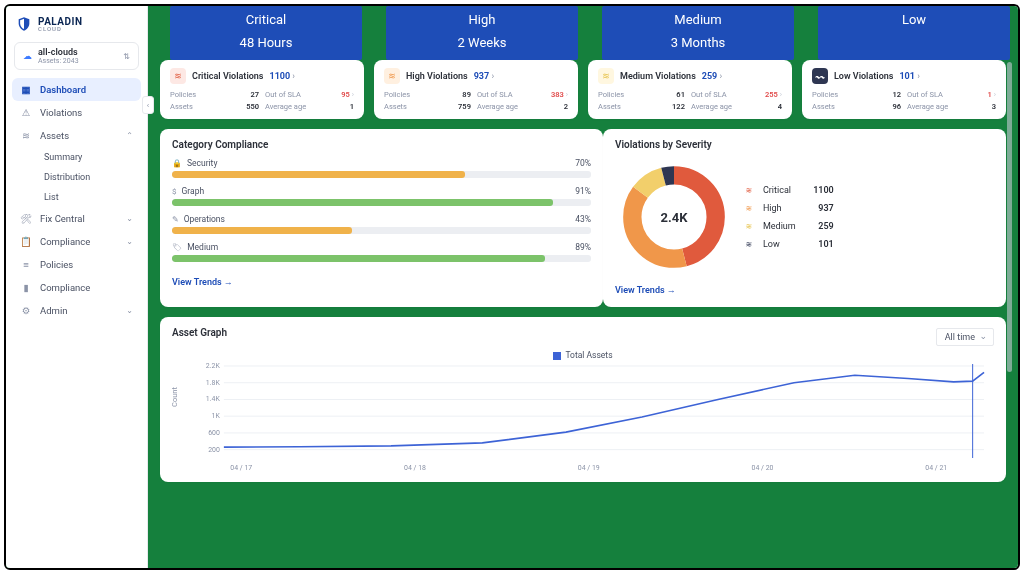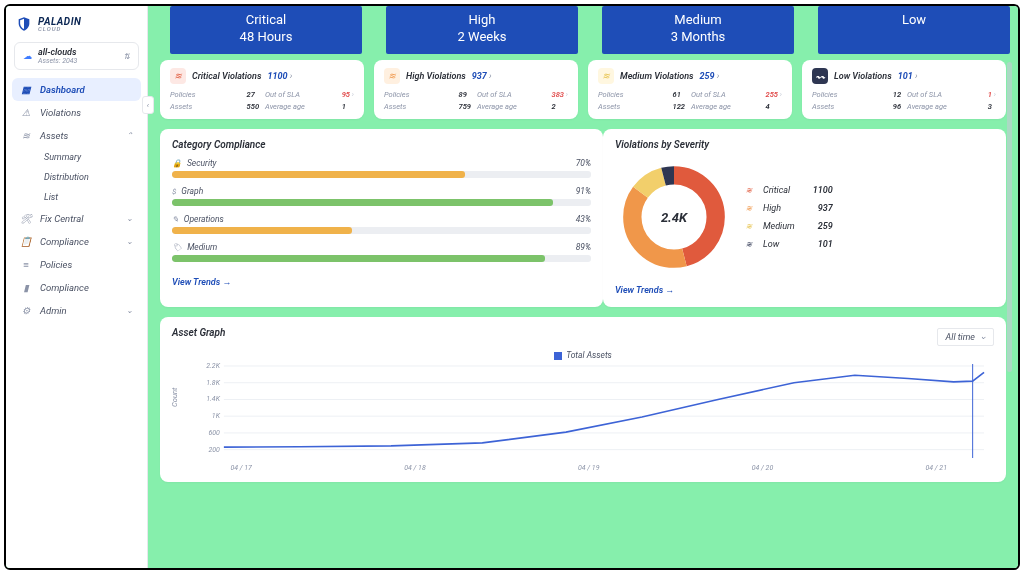--- a/index.html
+++ b/index.html
@@ -1,26 +1,26 @@
 <!DOCTYPE html>
 <html><head>
 <meta charset="utf-8">
 <style>
   * { box-sizing: border-box; margin: 0; padding: 0; font-family: -apple-system, BlinkMacSystemFont, "Segoe UI", Roboto, Arial, sans-serif; }
   body { background: #fff; width: 1024px; height: 574px; overflow: hidden; position: relative; }
 
   
   .overlay-banners { position: absolute; top: 6px; left: 170px; right: 14px; display: flex; gap: 24px; z-index: 5; }
   .overlay-banner { flex: 1; background: #1e4db7; color: #fff; text-align: center; padding: 6px 4px 8px; font-size: 13px; line-height: 1.3; border-radius: 2px; }
-  .overlay-banner .line2 { font-size: 13px; }
+  .overlay-banner .line2 { font-size: 13px; margin-top: 6px; }
 
   
   .frame { position: absolute; top: 4px; left: 4px; right: 4px; bottom: 4px; border: 2px solid #000; border-radius: 6px; overflow: hidden; display: flex; flex-direction: column; }
 
-  .app { display: flex; flex: 1; min-height: 0; background: #86efac; font-style: italic; }
+  .app { display: flex; flex: 1; min-height: 0; background: #15803d; }
 
   
   .sidebar { width: 142px; background: #fff; border-right: 1px solid #e6e8ec; display: flex; flex-direction: column; font-size: 10px; color: #2b2f38; }
   .logo { display: flex; align-items: center; gap: 6px; padding: 10px 10px 6px; font-weight: 700; letter-spacing: .5px; color: #0b2653; font-size: 10px; }
   .logo svg { width: 16px; height: 16px; }
   .logo .sub { font-size: 6px; letter-spacing: 1px; color: #8b93a7; font-weight: 500; margin-top: -2px; }
 
   .scope-pill { margin: 4px 8px 8px; border: 1px solid #e6e8ec; border-radius: 6px; padding: 4px 8px; display: flex; align-items: center; gap: 6px; font-size: 9px; color: #2b2f38; position: relative; }
   .scope-pill .cloud { color: #3d7bff; }
   .scope-pill .sub { display: block; font-size: 7px; color: #8b93a7; }
@@ -45,21 +45,21 @@
   .kpi-top { display: flex; align-items: center; gap: 6px; margin-bottom: 6px; }
   .kpi-icon { width: 16px; height: 16px; border-radius: 4px; display: inline-flex; align-items: center; justify-content: center; font-size: 9px; }
   .kpi-icon.red    { background: #fde8e4; color: #e05a3d; }
   .kpi-icon.orange { background: #fff0e0; color: #f0974a; }
   .kpi-icon.yellow { background: #fff7e0; color: #e6c24b; }
   .kpi-icon.blue   { background: #2e3652; color: #fff; }
   .kpi-title { font-size: 9px; font-weight: 600; color: #2b2f38; }
   .kpi-count { font-size: 9px; font-weight: 700; color: #1e4db7; cursor: pointer; }
   .kpi-count::after { content: " ›"; color: #8b93a7; font-weight: 400; }
   .kpi-stats { display: grid; grid-template-columns: 1fr auto 1fr auto; column-gap: 6px; row-gap: 3px; font-size: 7.5px; color: #8b93a7; }
-  .kpi-stats .v { color: #2b2f38; font-weight: 600; }
+  .kpi-stats .v { color: #2b2f38; font-weight: 600; text-align: right; }
   .kpi-stats .v.red { color: #e04848; }
   .kpi-stats .v.arrow::after { content: " ›"; color: #c4c9d4; font-weight: 400; }
 
   .row2 { display: flex; }
   .card { background: #fff; border-radius: 8px; padding: 10px 12px; box-shadow: 0 1px 2px rgba(20,30,60,0.04); }
   .card h3 { font-size: 10px; font-weight: 600; color: #2b2f38; margin-bottom: 8px; }
 
   .compliance { flex: 1.05; }
   .comp-row { margin-bottom: 8px; }
   .comp-row-top { display: flex; align-items: center; justify-content: space-between; font-size: 8.5px; color: #4a5163; margin-bottom: 3px; }

